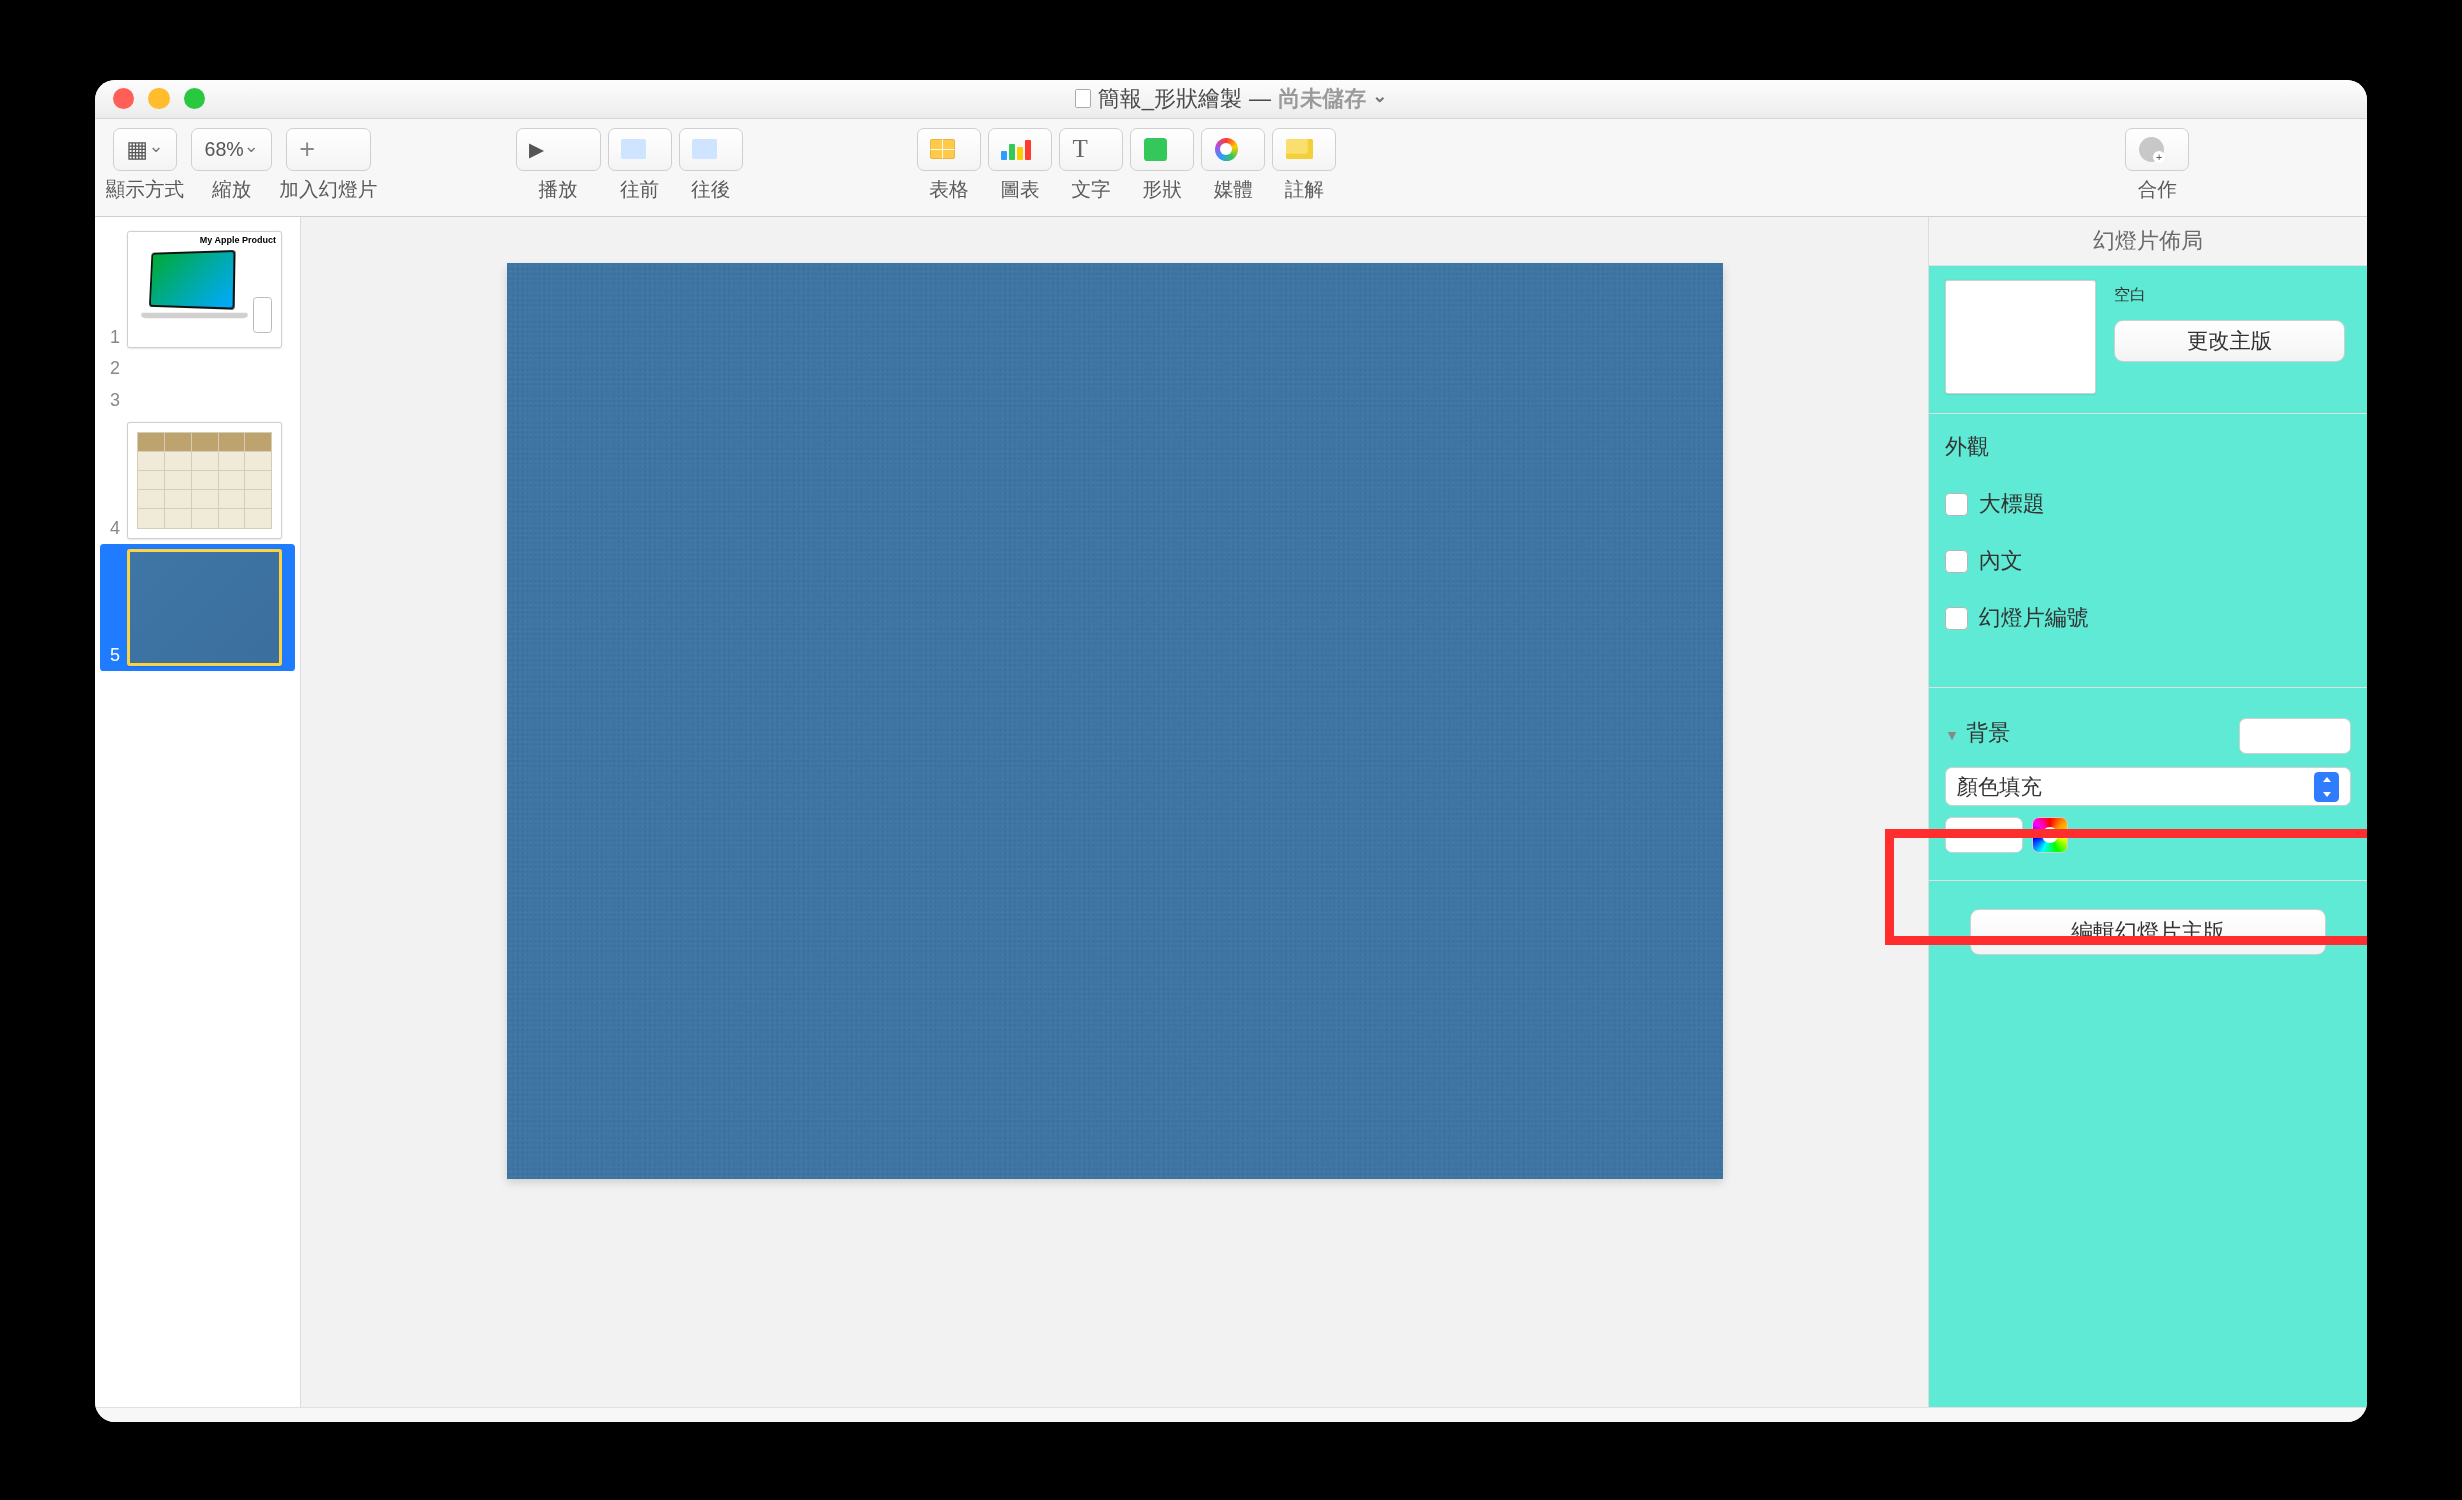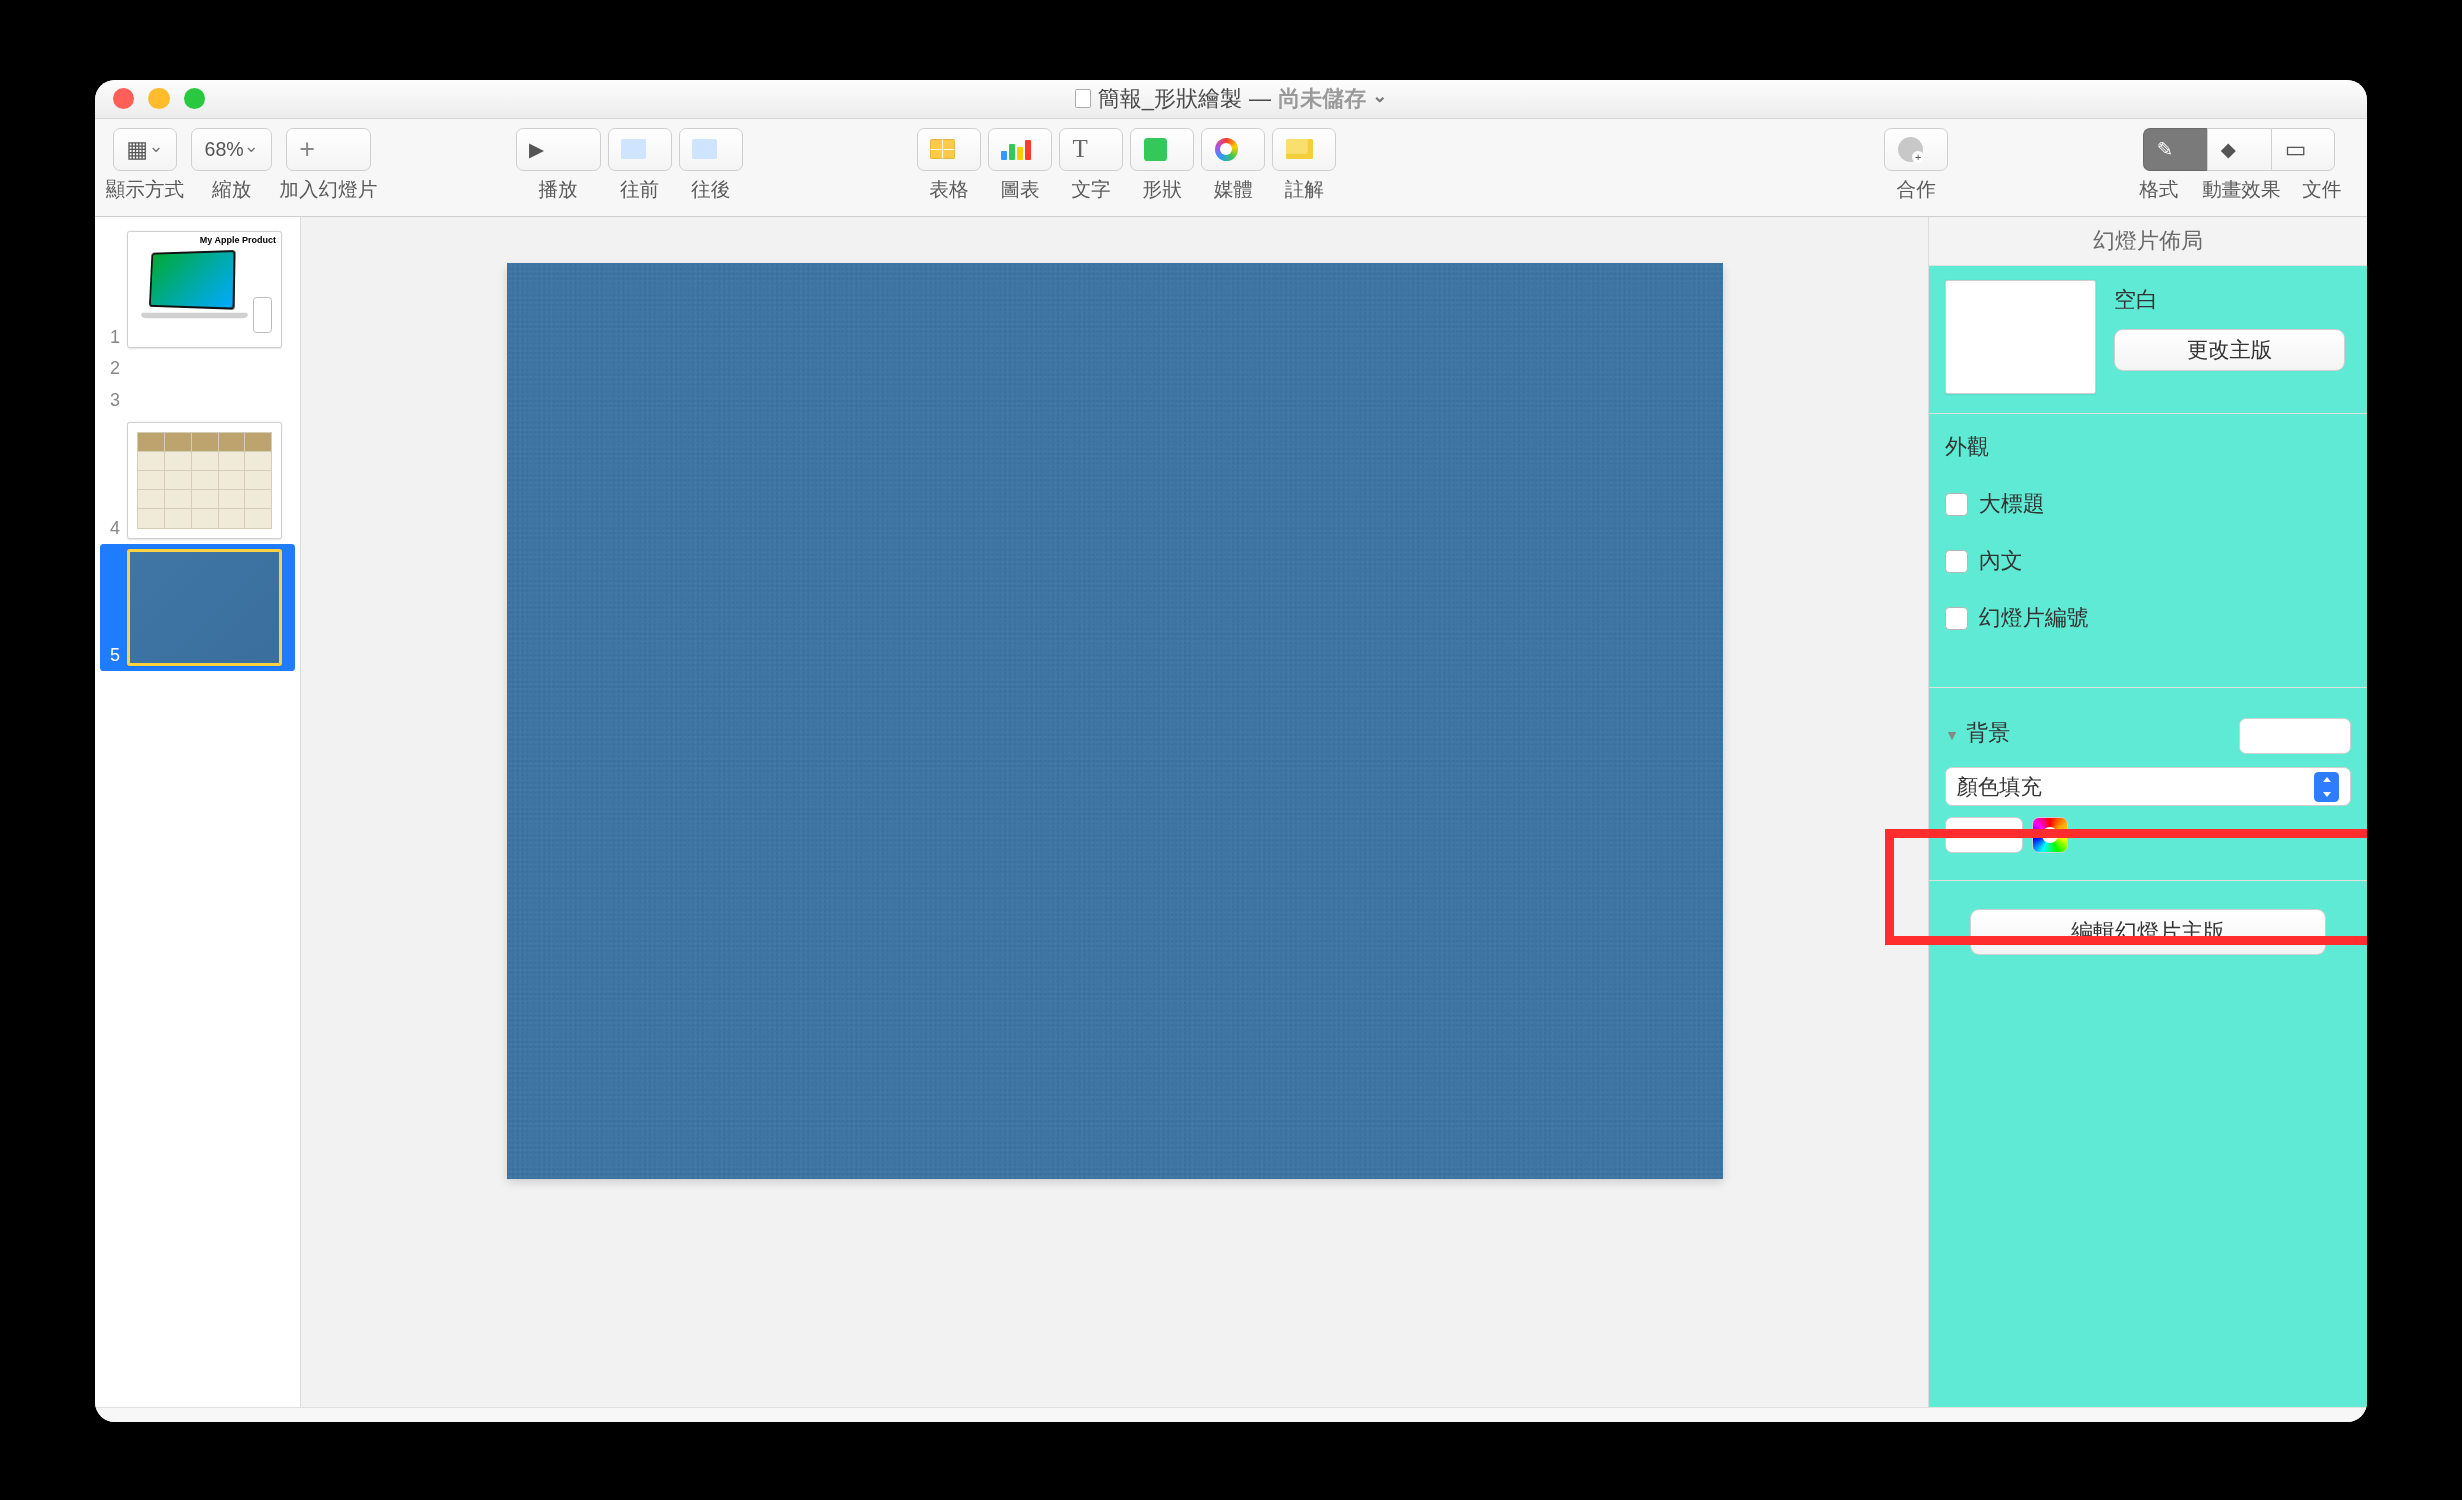--- a/index.html
+++ b/index.html
@@ -208,21 +208,21 @@
       padding: 9px 0;
       border-bottom:0.9px solid #e0e0e0;
       background:#f3f3f3;
       font-size:22px;
       color:#6a6a6a;
     }
     .insp-section { padding: 14.2px 16px; }
     .layout-row { display:flex; gap:18px; align-items:flex-start; border-bottom:0.9px solid #e0e0e0; padding-bottom:19.6px;}
     .layout-thumb { width:151px; height:114px; background:#fff; border:0.9px solid #cfcfcf; border-radius:2.7px; box-shadow:0 0.9px 1.8px rgba(0,0,0,.08);}
     .layout-info { flex:1; display:flex; flex-direction:column; gap:14.2px; padding-top:5.3px;}
-    .layout-name { font-size:22px; }
+    .layout-name { font-size:16px; }
     .layout-btn, .std-btn {
       display:inline-block;
       background: linear-gradient(#ffffff,#f4f4f4);
       border:0.9px solid #cfcfcf;
       border-radius: 9px;
       padding: 5.3px 0;
       text-align:center;
       font-size:21.3px;
       color:#333;
       width: 231px;
@@ -400,38 +400,20 @@
 
     <div class="tb-group">
       <div class="tb-btn">
           <span class="ic-person"></span>
         </div>
       <div class="tb-label">合作</div>
     </div>
 
     <div style="width:160px"></div>
 
-    <div class="tb-group">
-      <div class="tb-seg">
-        <div class="tb-btn active">
-            <span class="ic ic-brush"></span>
-          </div>
-        <div class="tb-btn">
-            <span class="ic ic-diamond"></span>
-          </div>
-        <div class="tb-btn">
-            <span class="ic ic-doc"></span>
-          </div>
-      </div>
-      <div style="display:flex; gap:0;">
-        <div class="tb-label" style="width:73px">格式</div>
-        <div class="tb-label" style="width:92px">動畫效果</div>
-        <div class="tb-label" style="width:69px">文件</div>
-      </div>
-    </div>
 
   </div>
 
   <div class="main">
 
     <div class="thumbrail hide-scrollbar">
 
       <div class="thumb-item">
         <div class="thumb-num">1</div>
         <div class="thumb tp1">

